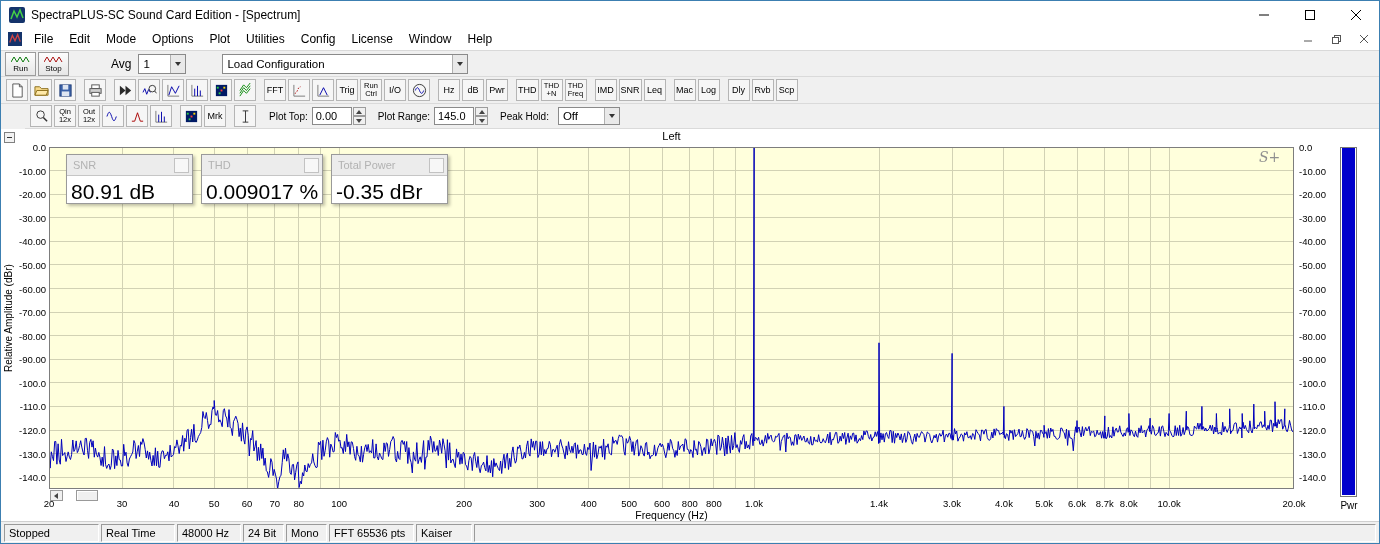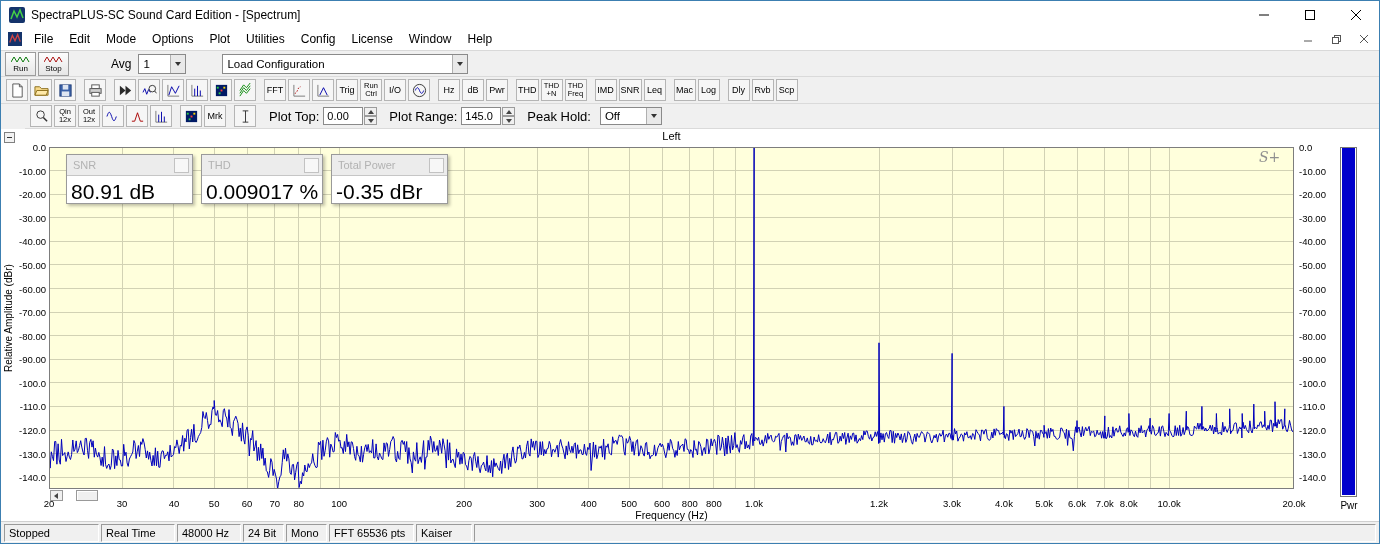--- a/index.html
+++ b/index.html
@@ -38,21 +38,21 @@
   .combo.config{width:246px;margin-left:36px;}
   .combo.peak{width:62px;height:18px;margin-left:5px;}
 
   .tb-btn{min-width:22px;height:22px;margin:1px;border:1px solid #b5b5b5;background:#f6f6f6;display:flex;align-items:center;justify-content:center;
     font-size:9px;line-height:9px;padding:0 1px;color:#000;}
   .tb-btn span{white-space:pre-line;text-align:center;font-family:"Liberation Sans",sans-serif;}
   .tb-btn.tb-small span{font-size:7.5px;line-height:8px;}
   .tb-sep{width:6px;display:inline-block;}
   .tb-group{display:flex;align-items:center;}
 
-  .ctrl-label{font-size:13px;margin-left:12px;margin-right:4px;white-space:nowrap;}
+  .ctrl-label{font-size:10px;margin-left:12px;margin-right:4px;white-space:nowrap;}
   .spinbox{display:inline-flex;align-items:center;width:40px;height:18px;background:#fff;border:1px solid #8a8a8a;font-size:11px;padding-left:3px;}
   .spinner{display:inline-flex;flex-direction:column;margin-left:1px;}
   .sp{width:13px;height:9px;border:1px solid #9c9c9c;background:#f0f0f0;display:flex;align-items:center;justify-content:center;}
   .tri-up{border-left:3px solid transparent;border-right:3px solid transparent;border-bottom:4px solid #444;display:block;}
   .tri-dn{border-left:3px solid transparent;border-right:3px solid transparent;border-top:4px solid #444;display:block;}
 
   
   .plot-panel{position:relative;height:392px;background:#fff;flex:0 0 auto;font-size:10px;}
   .collapse-box{position:absolute;left:3px;top:3px;width:11px;height:11px;border:1px solid #808080;background:#f2f2f2;}
   .collapse-box::after{content:"";display:block;width:5px;height:1px;background:#333;margin:4px auto;}
@@ -559,26 +559,26 @@
         <span class="x-tick" style="left: 229.855px;">80</span>
         <span class="x-tick" style="left: 270.073px;">100</span>
         <span class="x-tick" style="left: 395px;">200</span>
         <span class="x-tick" style="left: 468.078px;">300</span>
         <span class="x-tick" style="left: 519.927px;">400</span>
         <span class="x-tick" style="left: 560.145px;">500</span>
         <span class="x-tick" style="left: 593.005px;">600</span>
         <span class="x-tick" style="left: 620.788px;">800</span>
         <span class="x-tick" style="left: 644.855px;">800</span>
         <span class="x-tick" style="left: 685.073px;">1.0k</span>
-        <span class="x-tick" style="left: 810px;">1.2k</span>
+        <span class="x-tick" style="left: 810px;">1.4k</span>
         <span class="x-tick" style="left: 883.078px;">3.0k</span>
         <span class="x-tick" style="left: 934.927px;">4.0k</span>
         <span class="x-tick" style="left: 975.145px;">5.0k</span>
         <span class="x-tick" style="left: 1008.01px;">6.0k</span>
-        <span class="x-tick" style="left: 1035.79px;">7.0k</span>
+        <span class="x-tick" style="left: 1035.79px;">8.7k</span>
         <span class="x-tick" style="left: 1059.85px;">8.0k</span>
         <span class="x-tick" style="left: 1100.07px;">10.0k</span>
         <span class="x-tick" style="left: 1225px;">20.0k</span>
       </div>
     <div class="xlabel">Frequency (Hz)</div>
     <div class="hscroll">
       <span class="hs-arrow"></span>
       <span class="hs-thumb"></span>
     </div>
   </div>

